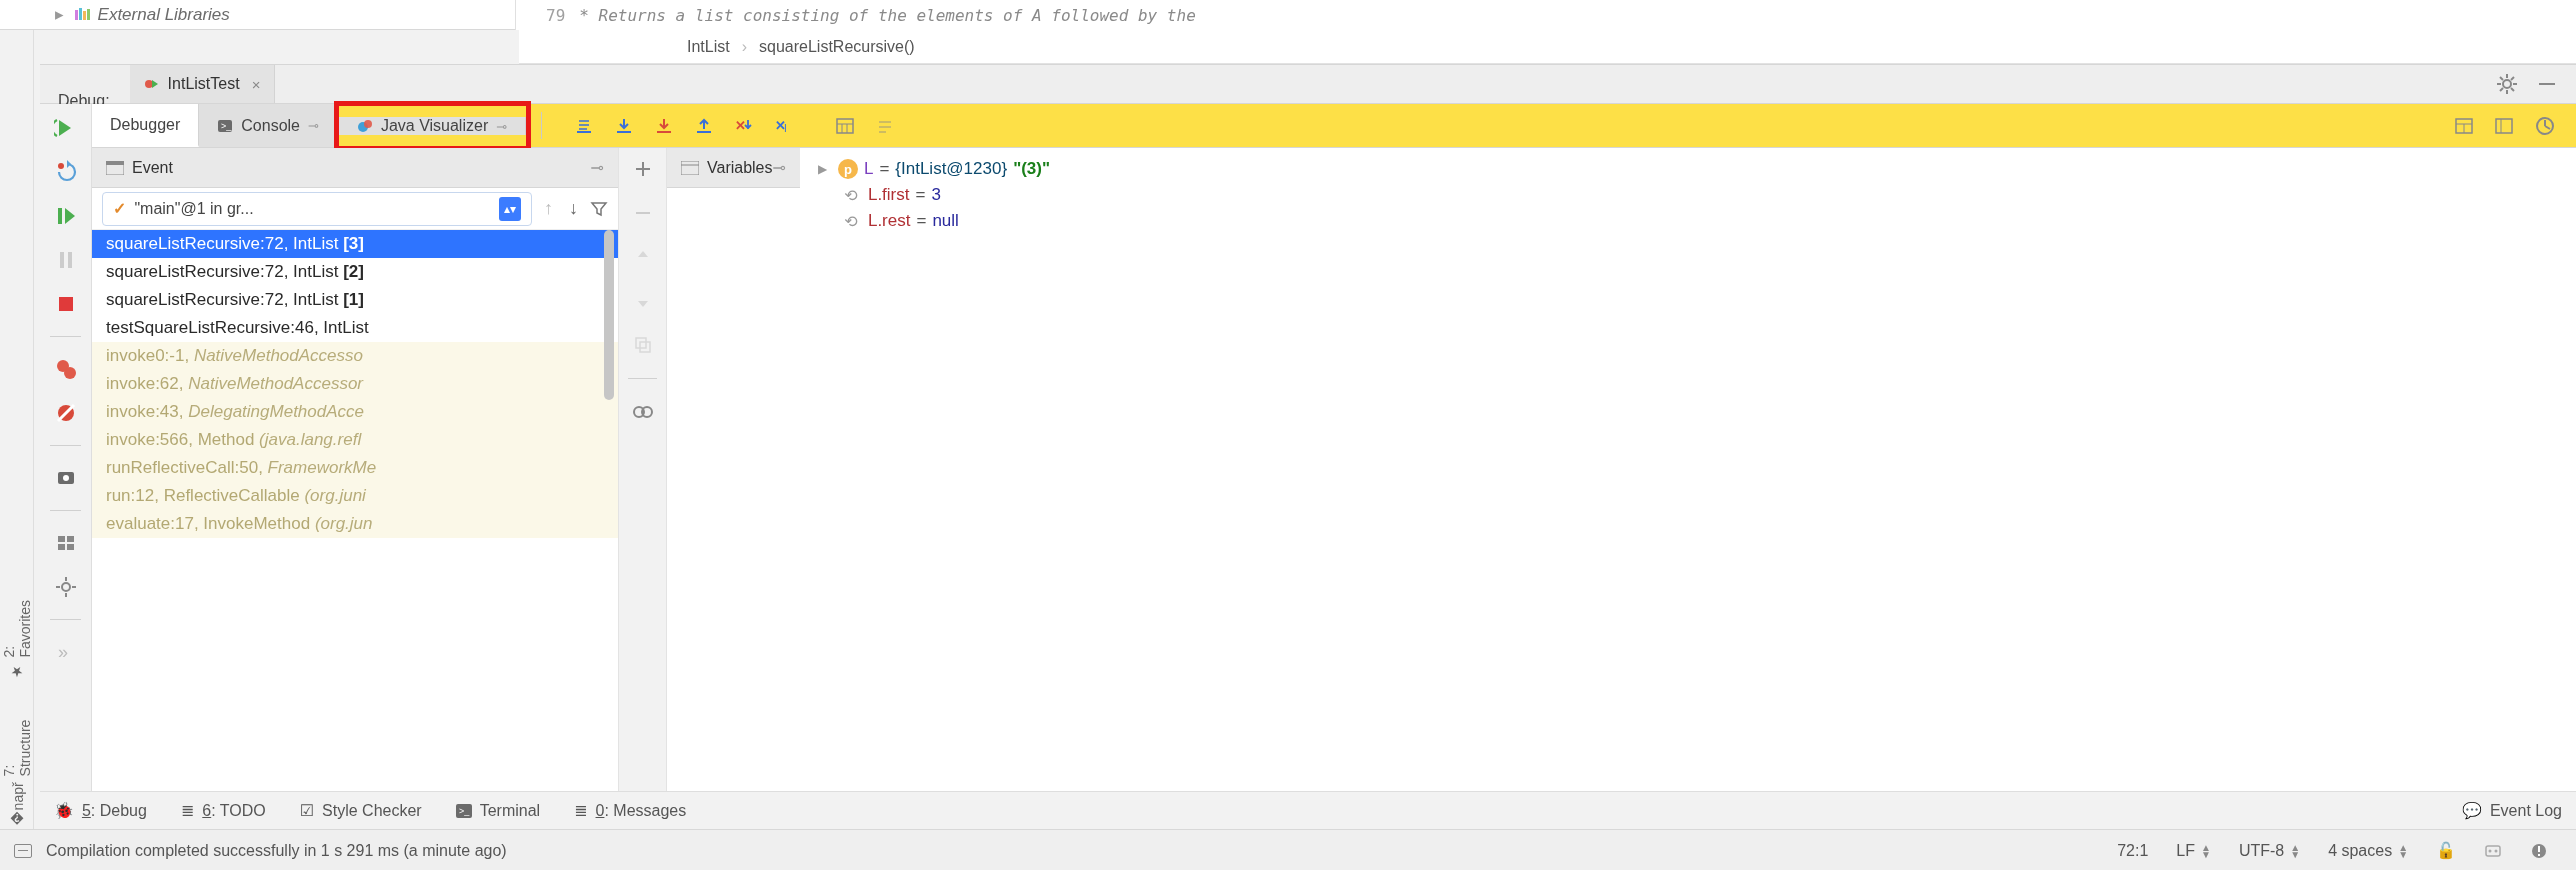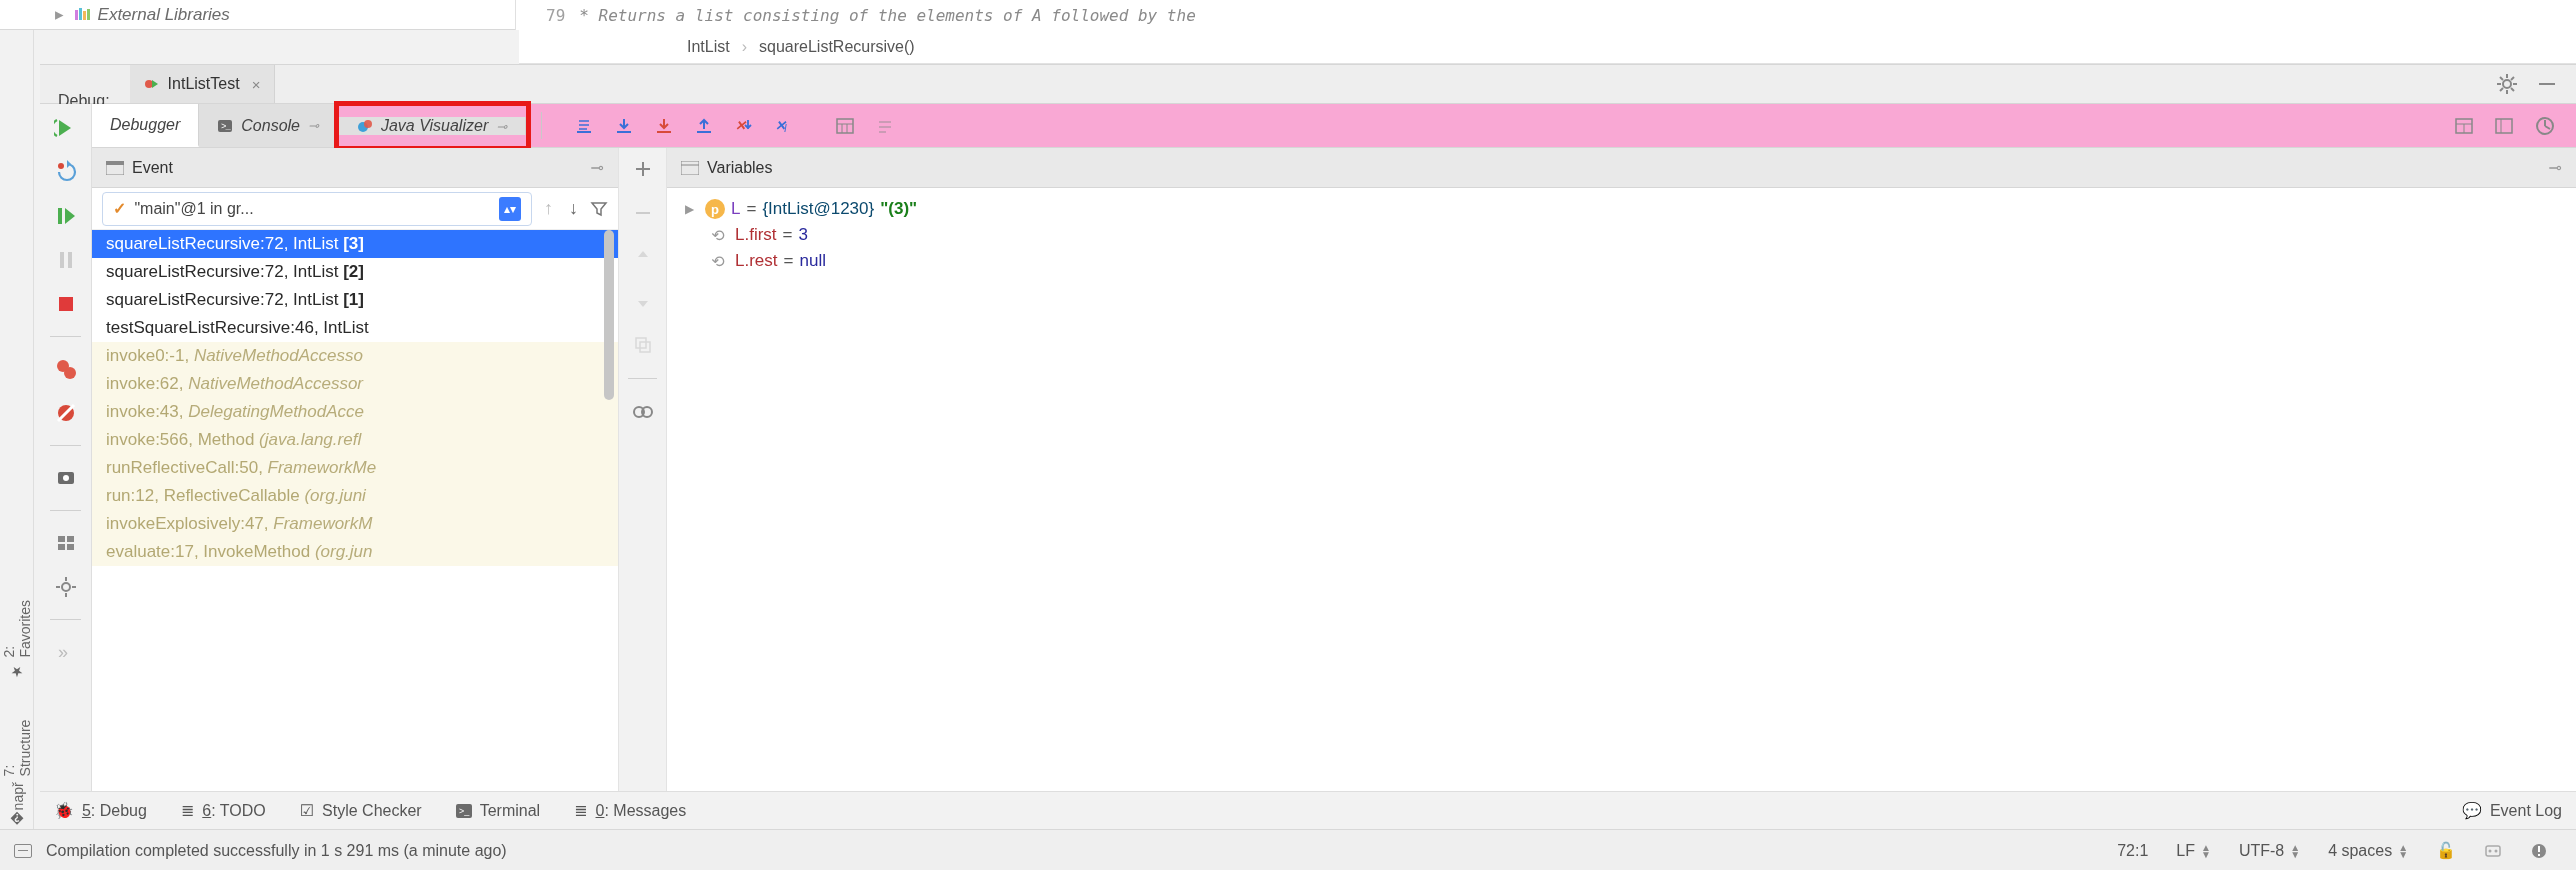--- a/index.html
+++ b/index.html
@@ -69,22 +69,22 @@
     font-size:16px;
   }
   .debug-tab .run-icon { width:16px; height:16px; }
   .debug-tab .close-x { color:#888; font-size:15px; margin-left:4px; }
   .debug-header .spacer { flex:1; }
   .hdr-icon { width:22px; height:22px; margin-right:18px; color:#777; cursor:pointer;}
 
   
   .tab-row {
     position:absolute; left:92px; right:0; top:104px; height:44px;
-    background:#f9a8d4; border-bottom:1px solid #d6d6d6;
-    display:flex; align-items:stretch;font-style:italic;
+    background:#fde047; border-bottom:1px solid #d6d6d6;
+    display:flex; align-items:stretch;
   }
   .tab-row .tab {
     display:flex; align-items:center; padding:0 18px; font-size:16px;
     border-right:1px solid #d3d3d3; gap:8px; color:#444;
   }
   .tab-row .tab.active { background:#fff; border-bottom:2px solid #fff; }
   .tab-row .tab.console { background:#e0e0e0; }
   .tab-row .tab .pin { color:#999; font-size:13px; }
   .tab-row .tab .tab-icon { width:16px; height:16px; }
   .red-box {
@@ -154,21 +154,21 @@
 
   
   .mid-col {
     width:48px; background:#f2f2f2; border-right:1px solid #e3e3e3;
     display:flex; flex-direction:column; align-items:center; padding-top:10px; gap:22px;
   }
   .mid-col .m-btn { width:22px; height:22px; color:#888; cursor:pointer;}
   .mid-col .m-sep { width:60%; height:1px; background:#d0d0d0; }
 
   
-  .vars-col { flex:1; display:flex; flex-direction:column; }
+  .vars-col { flex:1; display:flex; }
   .vars-hdr {
     height:40px; background:#e9e9e9; border-bottom:1px solid #d6d6d6;
     display:flex; align-items:center; padding:0 14px; font-size:16px;
   }
   .vars-hdr .icon { width:18px; height:14px; margin-right:8px; }
   .vars-hdr .pin { margin-left:auto; color:#999; }
   .vars-body { flex:1; padding:8px 18px; font-size:17px; font-family:-apple-system,Arial,sans-serif;}
   .var-row { display:flex; align-items:center; gap:6px; padding:3px 0; }
   .var-row .tri { color:#9a9a9a; font-size:12px; width:14px; }
   .p-badge { width:20px; height:20px; border-radius:10px; background:#f6b74a; color:#fff;
@@ -494,21 +494,20 @@
       <div class="row selected"><span>squareListRecursive:72, IntList </span><b>[3]</b></div>
       <div class="row"><span>squareListRecursive:72, IntList </span><b>[2]</b></div>
       <div class="row"><span>squareListRecursive:72, IntList </span><b>[1]</b></div>
       <div class="row"><span>testSquareListRecursive:46, IntList</span></div>
       <div class="row lib"><span>invoke0:-1, </span><span class="ital">NativeMethodAccesso</span></div>
       <div class="row lib"><span>invoke:62, </span><span class="ital">NativeMethodAccessor</span></div>
       <div class="row lib"><span>invoke:43, </span><span class="ital">DelegatingMethodAcce</span></div>
       <div class="row lib"><span>invoke:566, Method </span><span class="ital">(java.lang.refl</span></div>
       <div class="row lib"><span>runReflectiveCall:50, </span><span class="ital">FrameworkMe</span></div>
       <div class="row lib"><span>run:12, ReflectiveCallable </span><span class="ital">(org.juni</span></div>
-      <div class="row lib"><span>invokeExplosively:47, </span><span class="ital">FrameworkM</span></div>
       <div class="row lib"><span>evaluate:17, InvokeMethod </span><span class="ital">(org.jun</span></div>
       <div class="frames-scrollbar"></div>
     </div>
     <div class="hscroll">
         <div class="thumb"></div>
       </div>
   </div>
 
   <div class="mid-col">
     <div class="m-btn">

